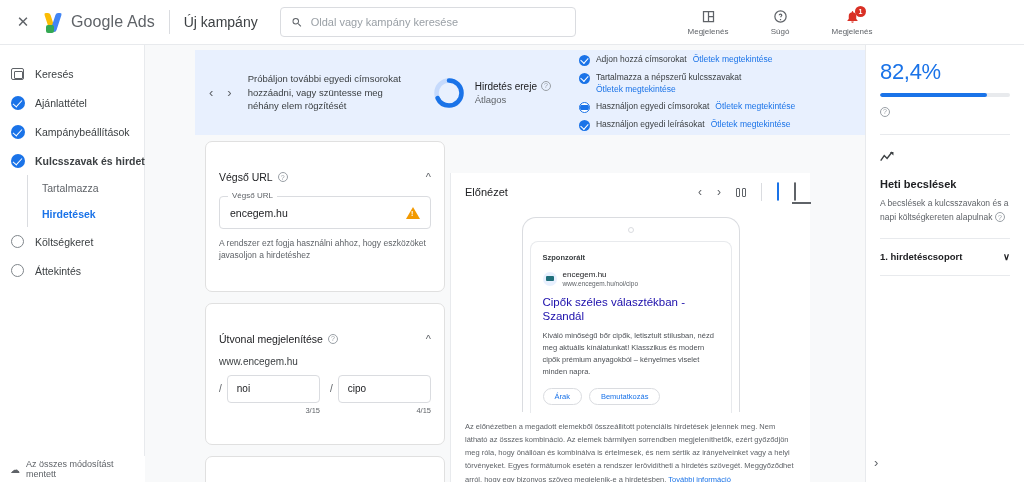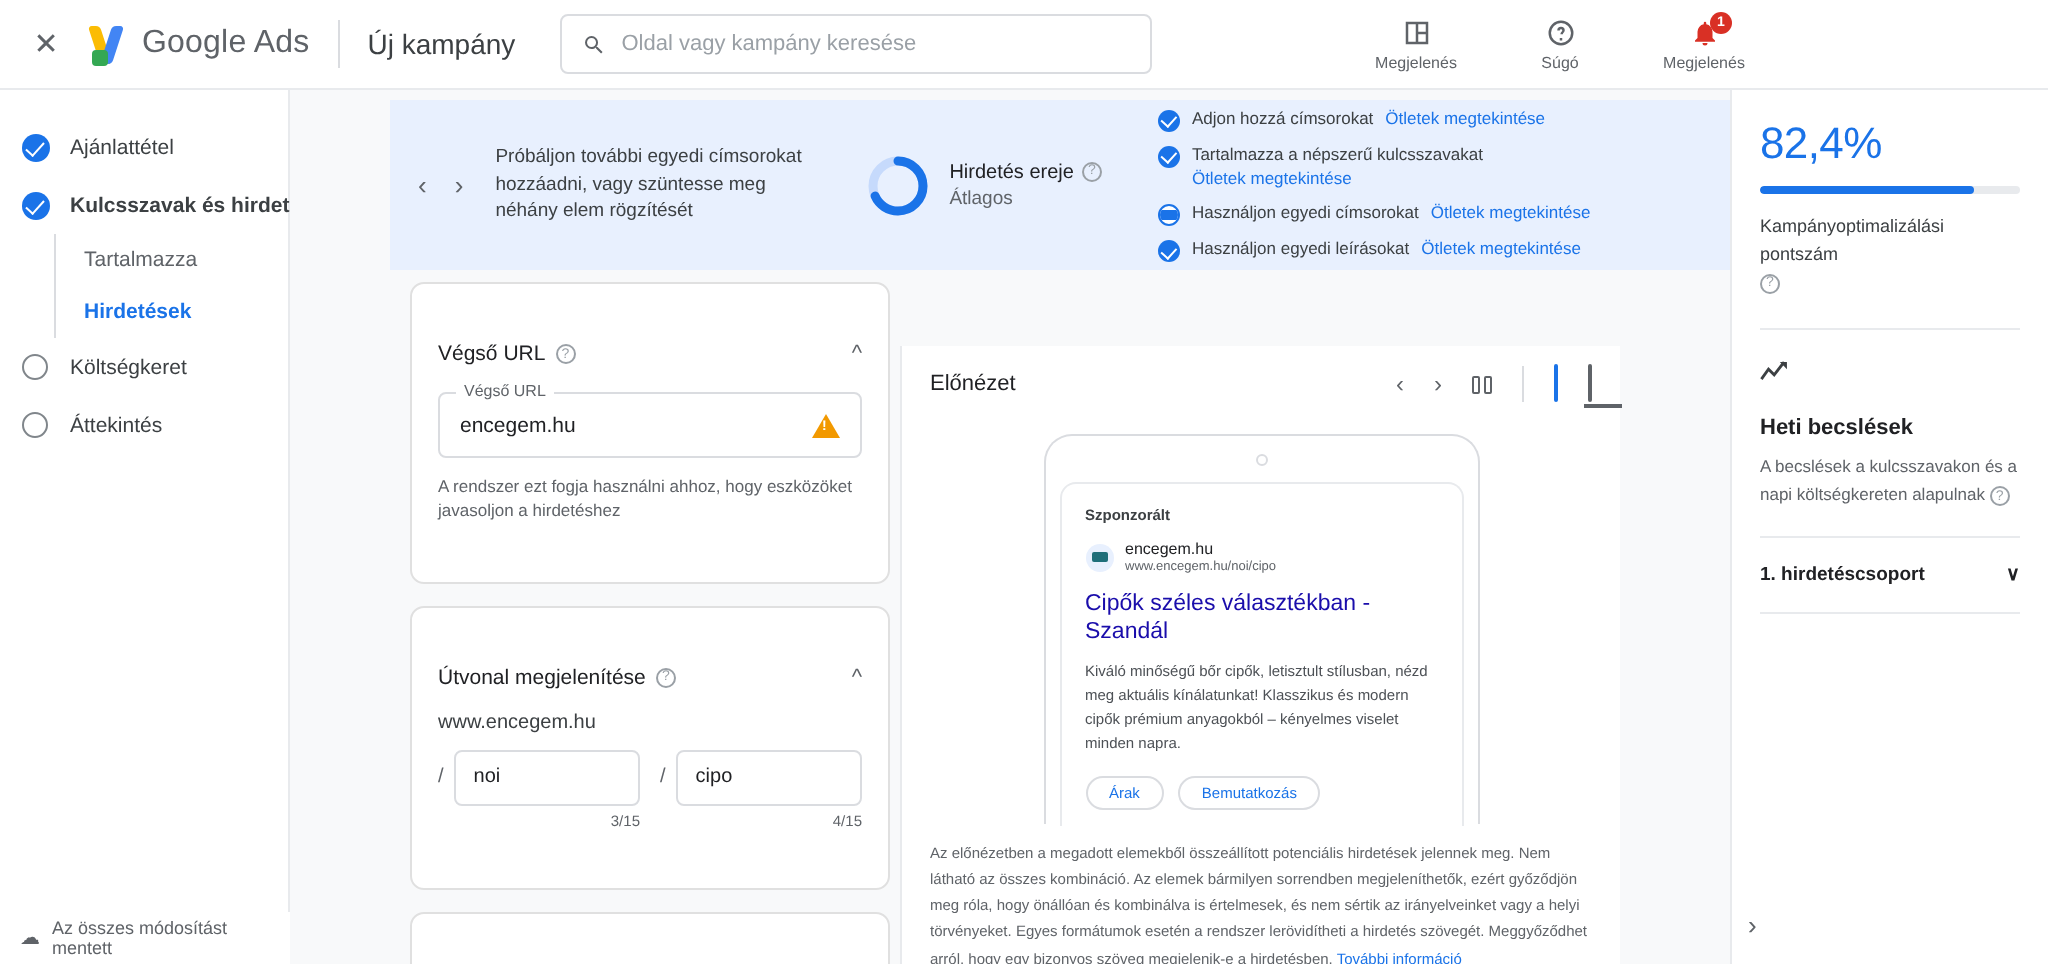--- a/index.html
+++ b/index.html
@@ -254,23 +254,35 @@
         </svg>
         <div class="badge-dot">1</div>
         <div class="tr-label">Megjelenés</div>
       </div>
     </div>
   </div>
 
   <div class="rail">
     <div class="step">
       <div class="step-ico">
+          <div class="sq-ico"></div>
+        </div>
+      <div class="step-label">Keresés</div>
+    </div>
+    <div class="step">
+      <div class="step-ico">
           <div class="ring-check"></div>
         </div>
       <div class="step-label">Ajánlattétel</div>
+    </div>
+    <div class="step">
+      <div class="step-ico">
+          <div class="ring-check"></div>
+        </div>
+      <div class="step-label">Kampánybeállítások</div>
     </div>
     <div class="step active">
       <div class="step-ico">
           <div class="ring-check"></div>
         </div>
       <div class="step-label">Kulcsszavak és hirdetések</div>
     </div>
     <div class="substeps">
       <div class="substep">Tartalmazza</div>
       <div class="substep sel">Hirdetések</div>
@@ -460,21 +472,20 @@
       </div>
     </div>
   </div>
 
   <div class="rightpanel">
     <div class="score">82,4%</div>
     <div class="pbar">
       <div class="pfill" id="score-fill" style="width: 82.4%;"></div>
     </div>
     <div class="score-label">
-      <span>Kampányoptimalizálási pontszám</span>
       <span class="q-ico">?</span>
     </div>
 
     <div class="rp-div"></div>
 
     <svg width="17" height="12" viewBox="0 0 24 16">
       <path fill="none" stroke="#3c4043" stroke-width="2" d="M1 13l5-7 4 4 7-9"></path>
       <path fill="#3c4043" d="M14 1h5v5l-2-2-3-3z"></path>
     </svg>
 

